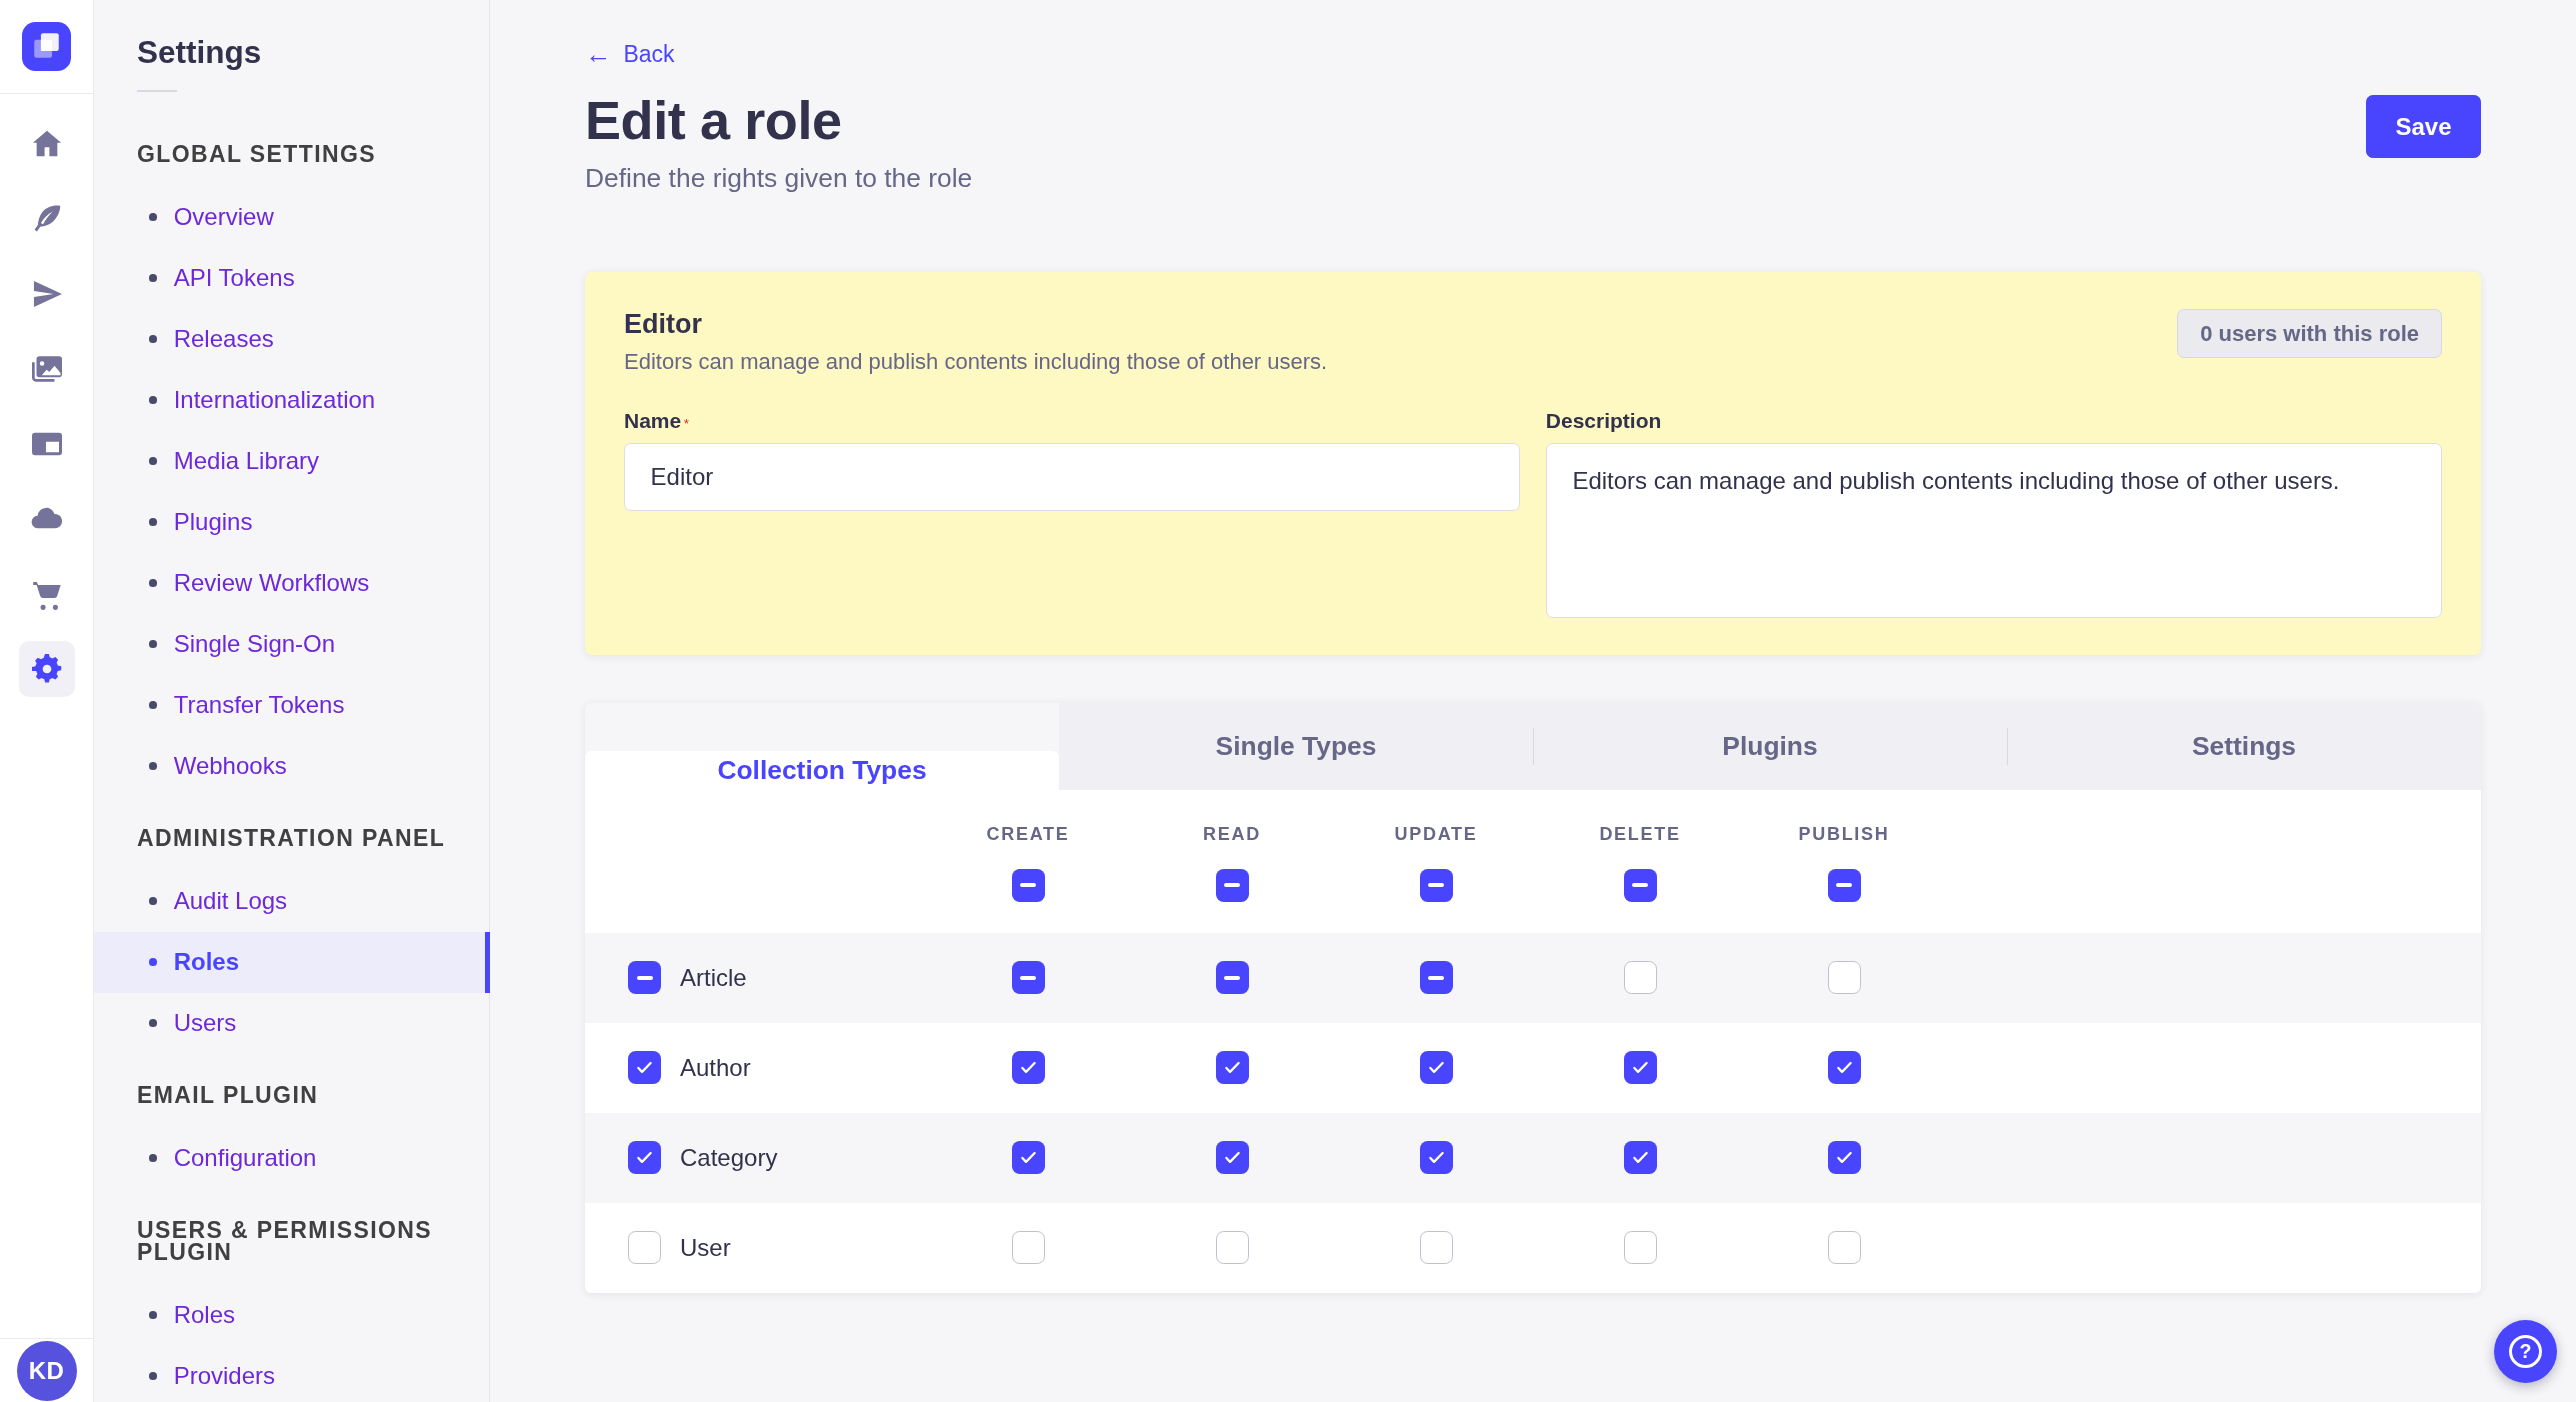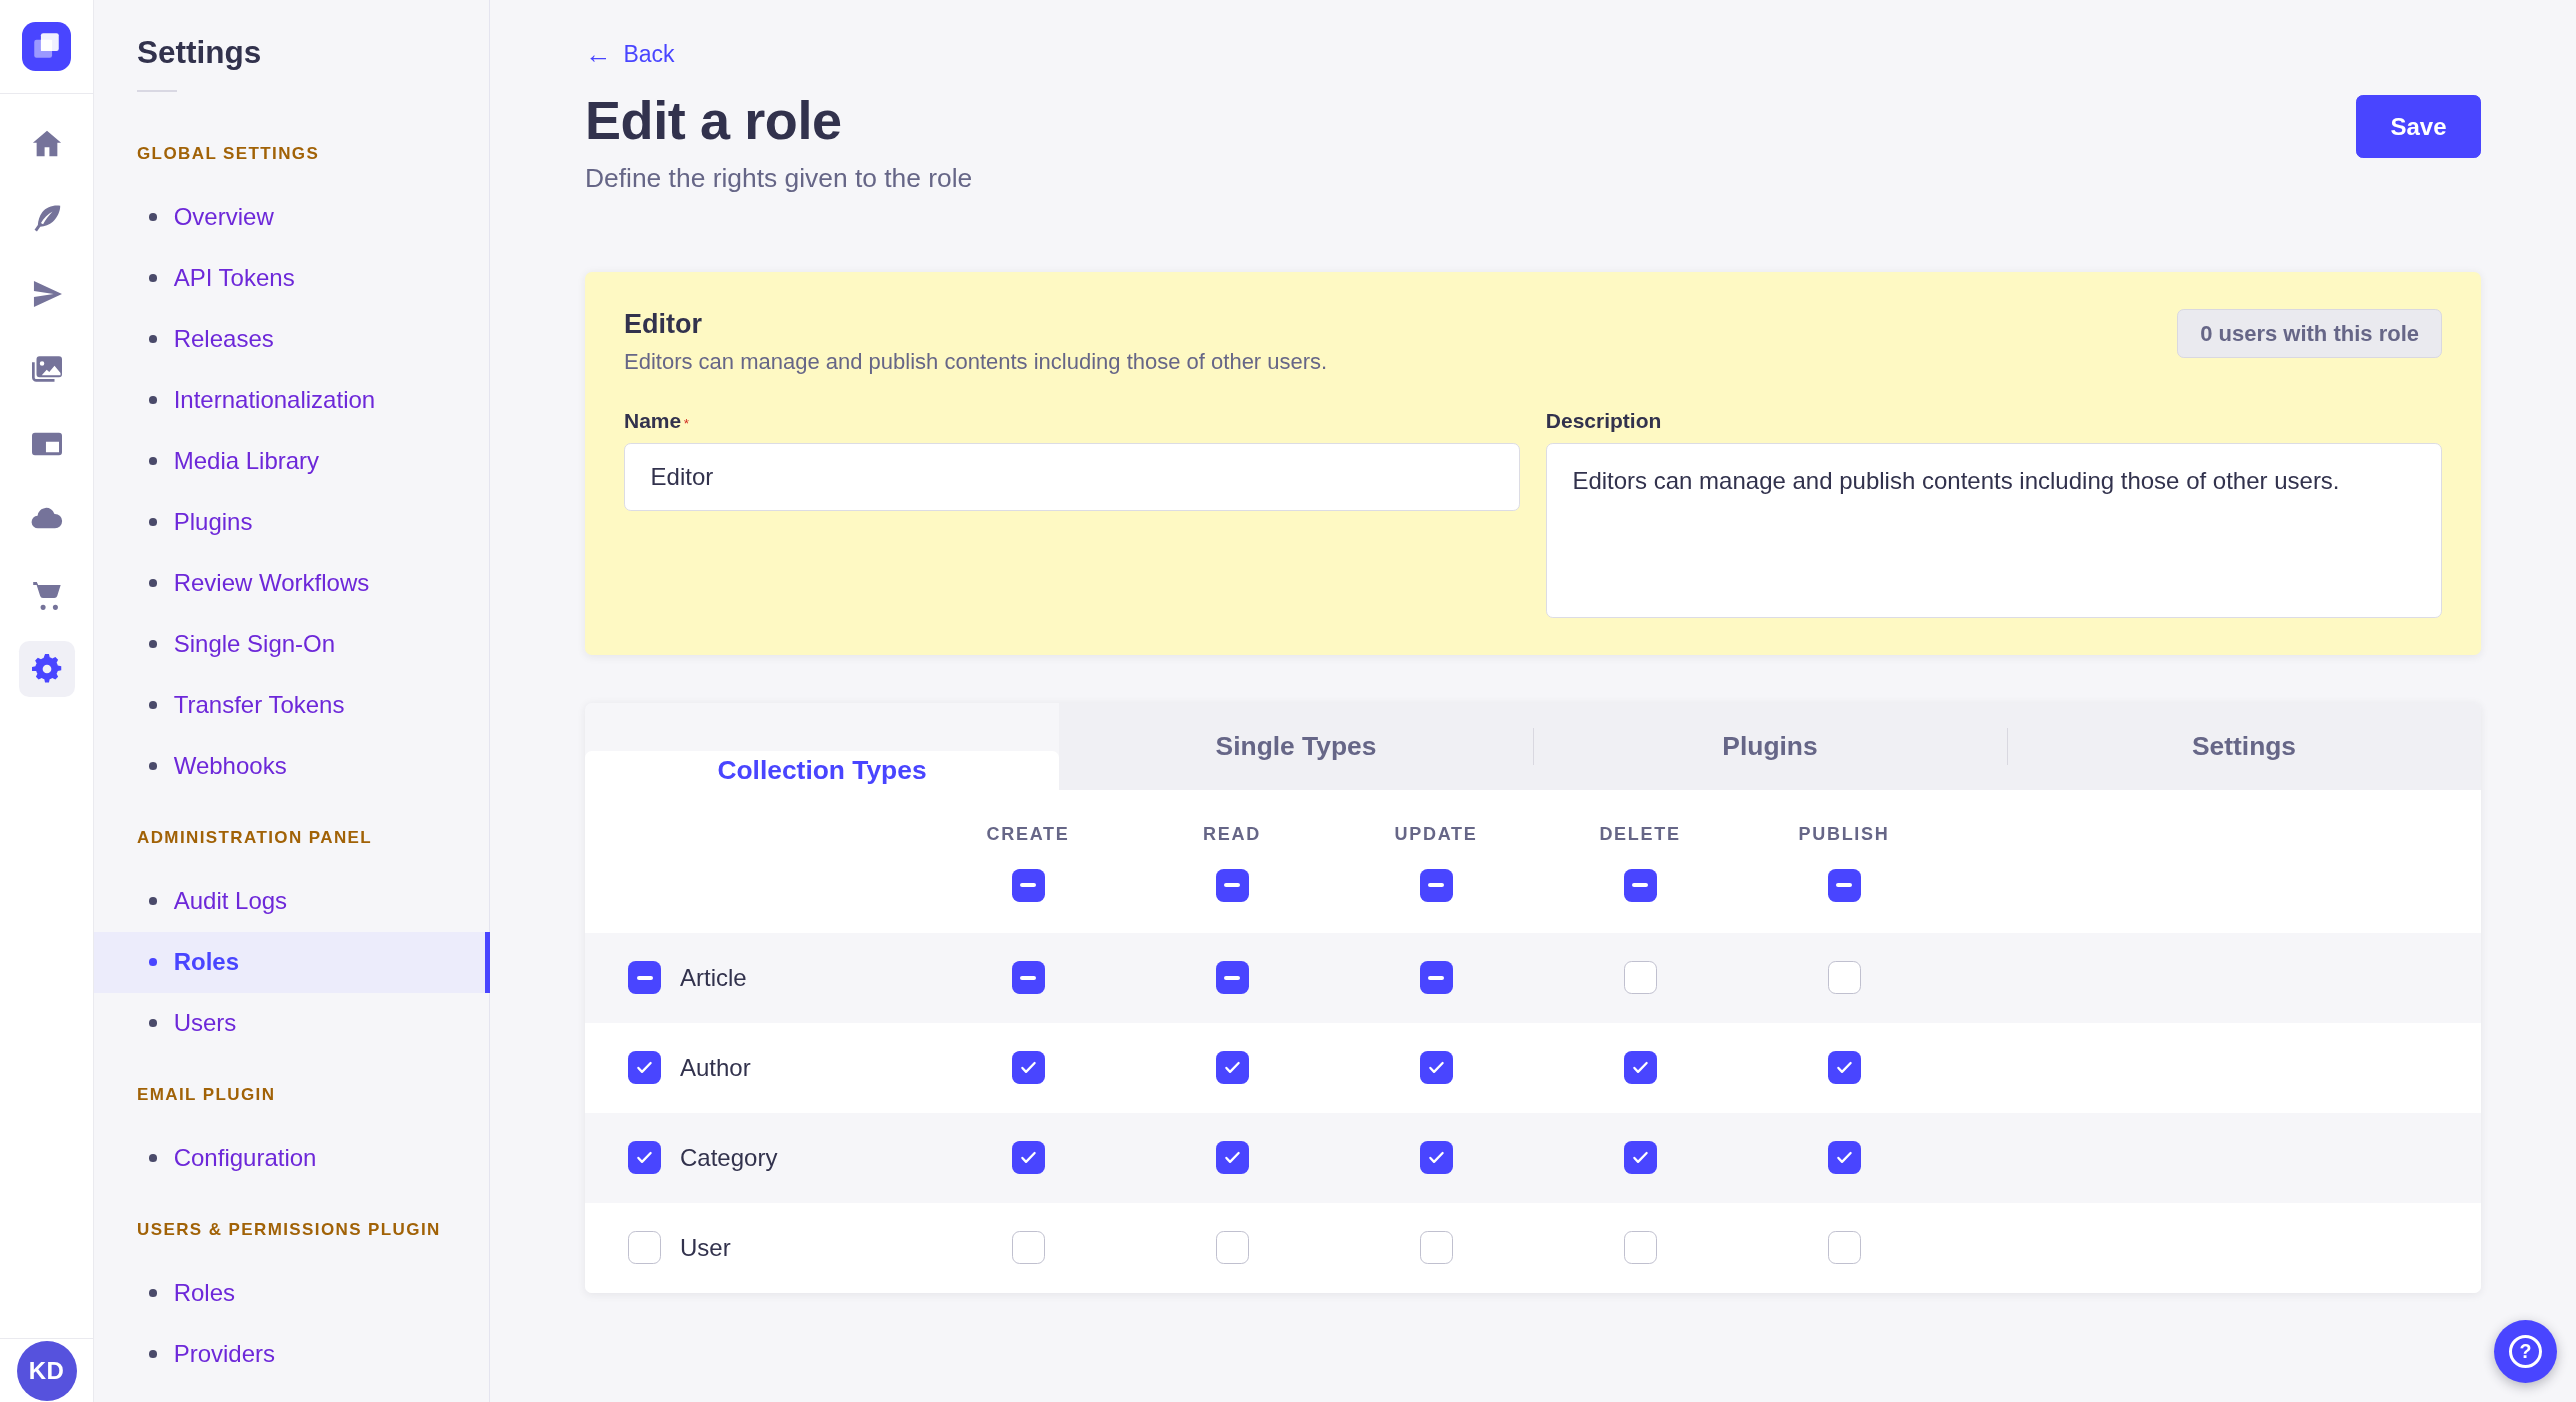--- a/index.html
+++ b/index.html
@@ -20,38 +20,38 @@
   .rail-item.active { background:#f0f0f6; color:#4945ff; }
   .rail-bottom { position:absolute; bottom:0; left:0; width:100%; height:64px; border-top:0.9px solid #eaeaef; display:flex; align-items:center; justify-content:center; }
   .avatar { width:60px; height:60px; border-radius:50%; background:#5652dd; color:#fff; font-size:24px; font-weight:700; display:flex; align-items:center; justify-content:center; letter-spacing:0.4px; cursor:pointer; }
 
   
   .subnav { position:absolute; left:94px; top:0; width:396px; height:100%; background:#f6f6f9; border-right:0.9px solid #e4e4ef; }
   .subnav-title { padding:34px 0 0 43px; font-size:31.5px; font-weight:700; color:#32324d; }
   .subnav-divider { width:40px; height:1.7px; background:#d9d8e3; margin:19px 0 0 43px; }
   .sections > .section:first-child { margin-top:51px; }
   .section { margin-top:30px; }
-  .section-label { margin:0 0 22px 43px; font-size:17px; font-weight:700; color:#a16207; letter-spacing:1.4px; line-height:22px; }
+  .section-label { margin:0 0 22px 43px; font-size:23px; font-weight:700; color:#404040; letter-spacing:1.4px; line-height:22px; }
   .nav-item { height:61px; display:flex; align-items:center; padding-left:55px; position:relative; cursor:pointer; }
   .bullet { width:7.7px; height:7.7px; border-radius:50%; background:#4a4a6a; margin-right:17px; flex:none; }
   .nav-item .label { font-size:24px; color:#6d28d9; }
   .nav-item.active { background:#ececfb; }
   .nav-item.active .label { color:#4945ff; font-weight:700; }
   .nav-item.active .bullet { background:#4945ff; }
   .nav-item.active::after { content:""; position:absolute; right:-0.9px; top:0; bottom:0; width:5.1px; background:#4945ff; }
 
   
   .main { position:absolute; left:490px; top:0; right:0; bottom:0; overflow:hidden; }
   .content { position:relative; padding:0 95px; }
   .back-row { padding-top:41px; display:flex; align-items:center; gap:12px; color:#4945ff; width:max-content; cursor:pointer; }
   .back-arrow { font-size:26.4px; line-height:1; }
   .back-label { font-size:23px; font-weight:500; }
   .page-title { margin:22px 0 0; font-size:54px; font-weight:700; color:#32324d; letter-spacing:-0.4px; line-height:61px; }
   .page-subtitle { margin-top:12px; font-size:26.4px; color:#666687; }
-  .save-btn { position:absolute; top:95px; right:95px; width:125px; height:63px; background:#4945ff; color:#fff; border:0.9px solid #4945ff; border-radius:6.8px; font-size:24px; font-weight:700; font-family:inherit; cursor:pointer; }
+  .save-btn { position:absolute; top:95px; right:95px; width:115px; height:63px; background:#4945ff; color:#fff; border:0.9px solid #4945ff; border-radius:6.8px; font-size:24px; font-weight:700; font-family:inherit; cursor:pointer; }
 
   
   .role-card { margin-top:78px; background:#fef9c3; border-radius:6.8px; box-shadow:0 1.7px 8.5px rgba(33,33,52,.08); padding:37px 39px 34px; }
   .card-head { display:flex; justify-content:space-between; align-items:flex-start; }
   .card-title { font-size:27px; font-weight:700; color:#32324d; }
   .card-sub { margin-top:8.5px; font-size:22px; color:#666687; }
   .users-badge { background:#eaeaef; border:0.9px solid #d9d8e0; border-radius:6.8px; padding:0 22px; height:49px; display:flex; align-items:center; font-size:22px; font-weight:700; color:#666687; white-space:nowrap; }
   .fields { display:grid; grid-template-columns:1fr 1fr; gap:0 25.6px; margin-top:34px; }
   .field-label { font-size:21px; font-weight:700; color:#32324d; }
   .req { color:#d02b20; margin-left:2.6px; }

